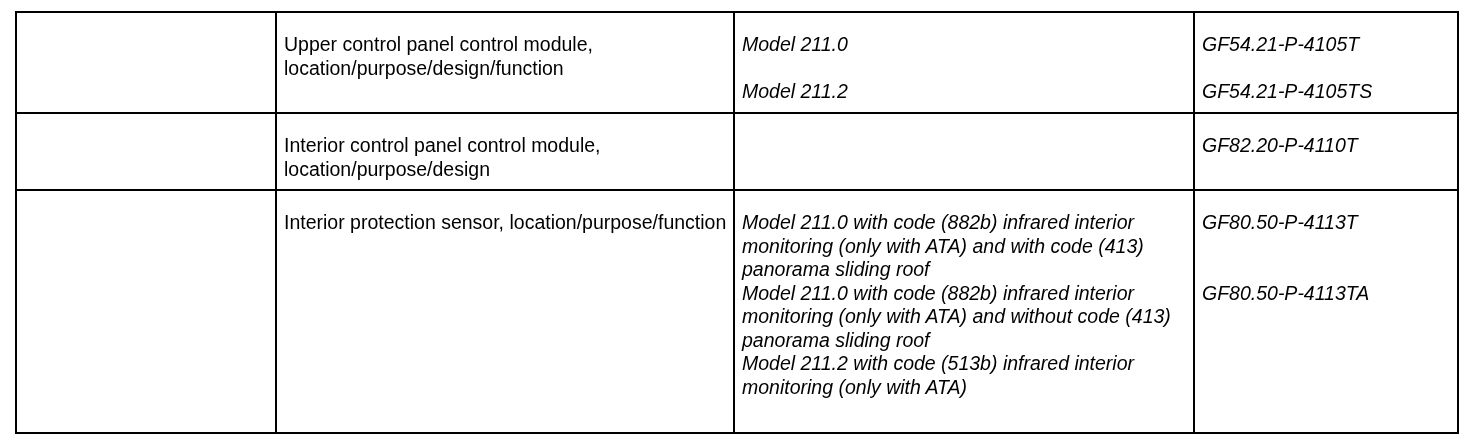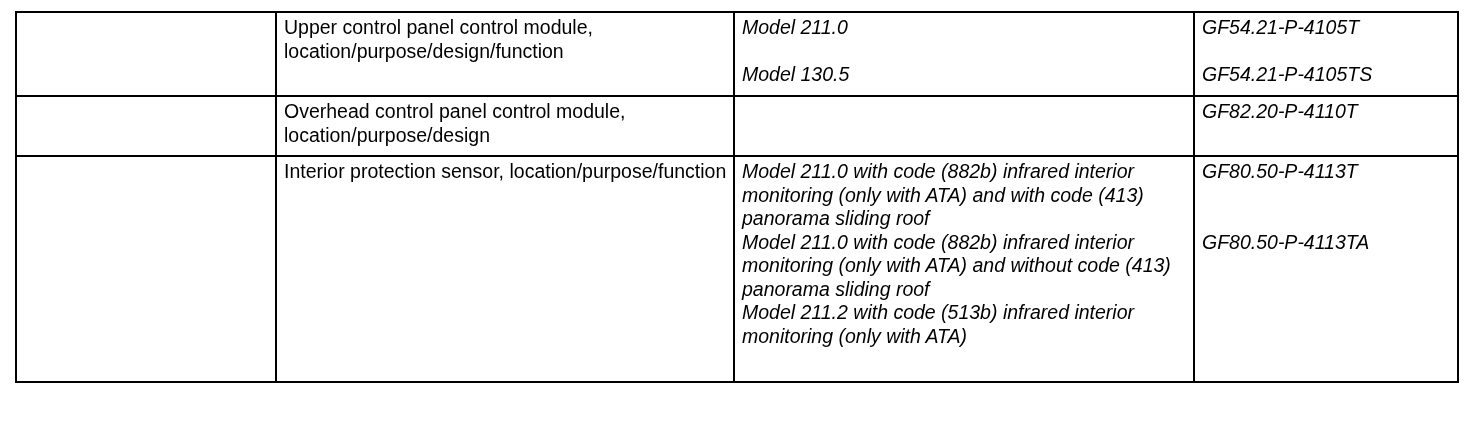--- a/index.html
+++ b/index.html
@@ -25,21 +25,21 @@
     left: 15px;
     top: 11px;
     width: 1442px;
     border-collapse: collapse;
     table-layout: fixed;
     background: #ffffff;
   }
   table.doc-table td {
     border: 2px solid #000000;
     vertical-align: top;
-    padding: 3px 6px 3px 7px;
+    padding: 20px 6px 3px 7px;
     font-size: 19.5px;
     line-height: 23.5px;
     font-family: "Liberation Sans", sans-serif;
     color: #000000;
   }
   col.c1 { width: 260px; }
   col.c2 { width: 458px; }
   col.c3 { width: 460px; }
   col.c4 { width: 264px; }
 
@@ -66,32 +66,32 @@
         <col class="c4">
     </colgroup>
     <tbody>
 
       <tr class="row-tall">
         <td class="cell-empty"></td>
         <td>Upper control panel control module, location/purpose/design/function</td>
         <td>
           <span class="blk para">Model 211.0</span>
           <span class="spacer-sm"></span>
-          <span class="blk para">Model 130.5</span>
+          <span class="blk para">Model 211.2</span>
         </td>
         <td>
           <span class="blk para nowrap-code">GF54.21-P-4105T</span>
           <span class="spacer-sm"></span>
           <span class="blk para nowrap-code">GF54.21-P-4105TS</span>
         </td>
       </tr>
 
       <tr class="row-mid">
         <td class="cell-empty"></td>
-        <td>Overhead control panel control module, location/purpose/design</td>
+        <td>Interior control panel control module, location/purpose/design</td>
         <td class="cell-empty"></td>
         <td>
           <span class="blk para nowrap-code">GF82.20-P-4110T</span>
         </td>
       </tr>
 
 
       <tr class="row-big">
         <td class="cell-empty"></td>
         <td>Interior protection sensor, location/purpose/function</td>

